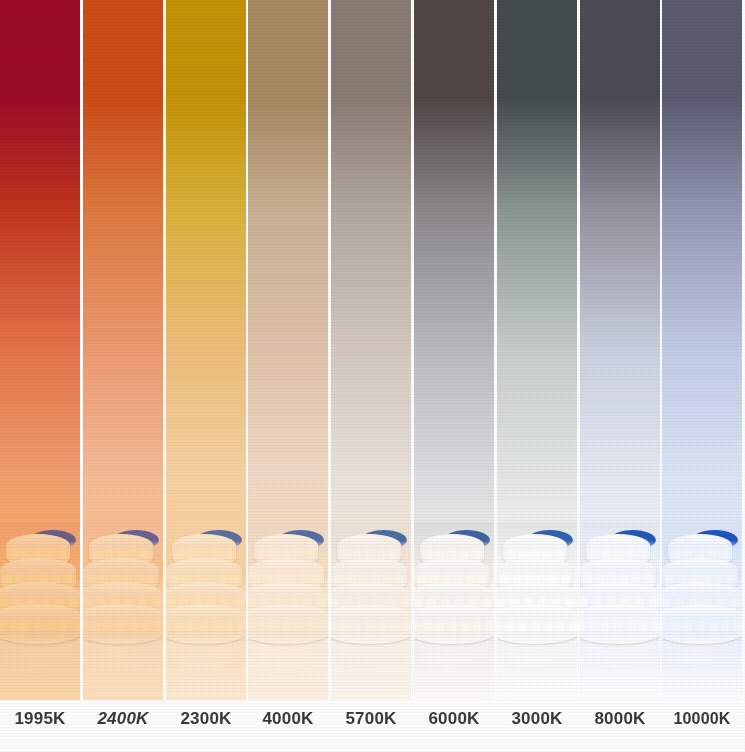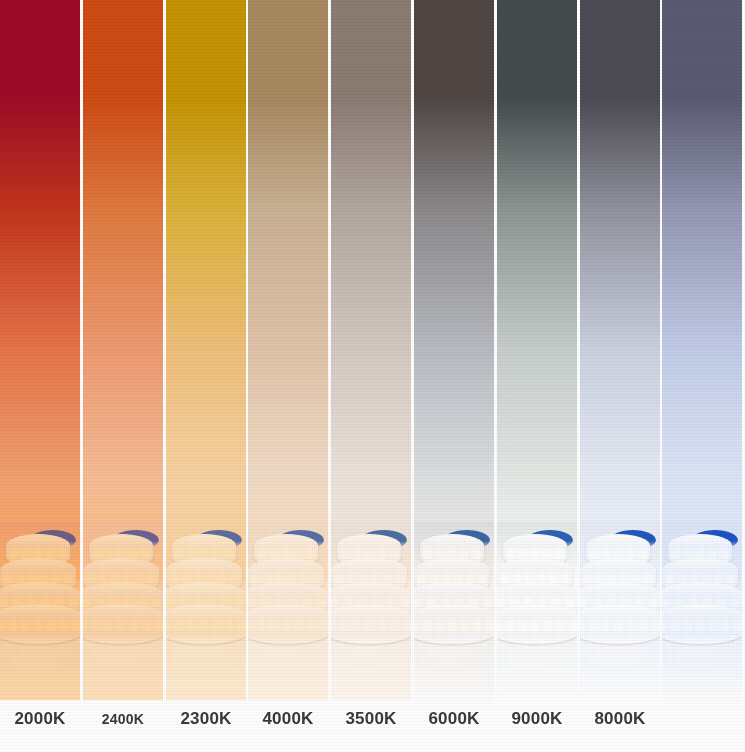--- a/index.html
+++ b/index.html
@@ -572,26 +572,27 @@
                 <span class="led" style="background: rgb(244, 250, 255); box-shadow: rgb(244, 250, 255) 0px 0px 5px 2px;"></span>
                 <span class="led" style="background: rgb(244, 250, 255); box-shadow: rgb(244, 250, 255) 0px 0px 5px 2px;"></span>
               </div>
             </div>
           </div>
         </div>
       </div>
     </div>
 
   <div class="label-row" id="labels-host">
-      <div class="label" style="left: 6px; width: 68px; height: 32px; font-size: 17px;">2000K</div>
-      <div class="label" style="left: 89px; width: 68px; height: 32px; font-size: 14px;">2400K</div>
+      <div class="label" style="left: 6px; width: 68px; height: 32px; font-size: 17px;">1995K</div>
+      <div class="label" style="left: 89px; width: 68px; height: 32px; font-size: 17px; font-style: italic;">2400K</div>
       <div class="label" style="left: 172px; width: 68px; height: 32px; font-size: 17px;">2300K</div>
       <div class="label" style="left: 254px; width: 68px; height: 32px; font-size: 17px;">4000K</div>
-      <div class="label" style="left: 337px; width: 68px; height: 32px; font-size: 17px;">3500K</div>
+      <div class="label" style="left: 337px; width: 68px; height: 32px; font-size: 17px;">5700K</div>
       <div class="label" style="left: 420px; width: 68px; height: 32px; font-size: 17px;">6000K</div>
-      <div class="label" style="left: 503px; width: 68px; height: 32px; font-size: 17px;">9000K</div>
+      <div class="label" style="left: 503px; width: 68px; height: 32px; font-size: 17px;">3000K</div>
       <div class="label" style="left: 586px; width: 68px; height: 32px; font-size: 17px;">8000K</div>
+      <div class="label" style="left: 662px; width: 80px; height: 32px; font-size: 16px;">10000K</div>
     </div>
 
   <div class="footer-strip"></div>
 
   <div class="grain"></div>
 </div>
 
 </body></html>

